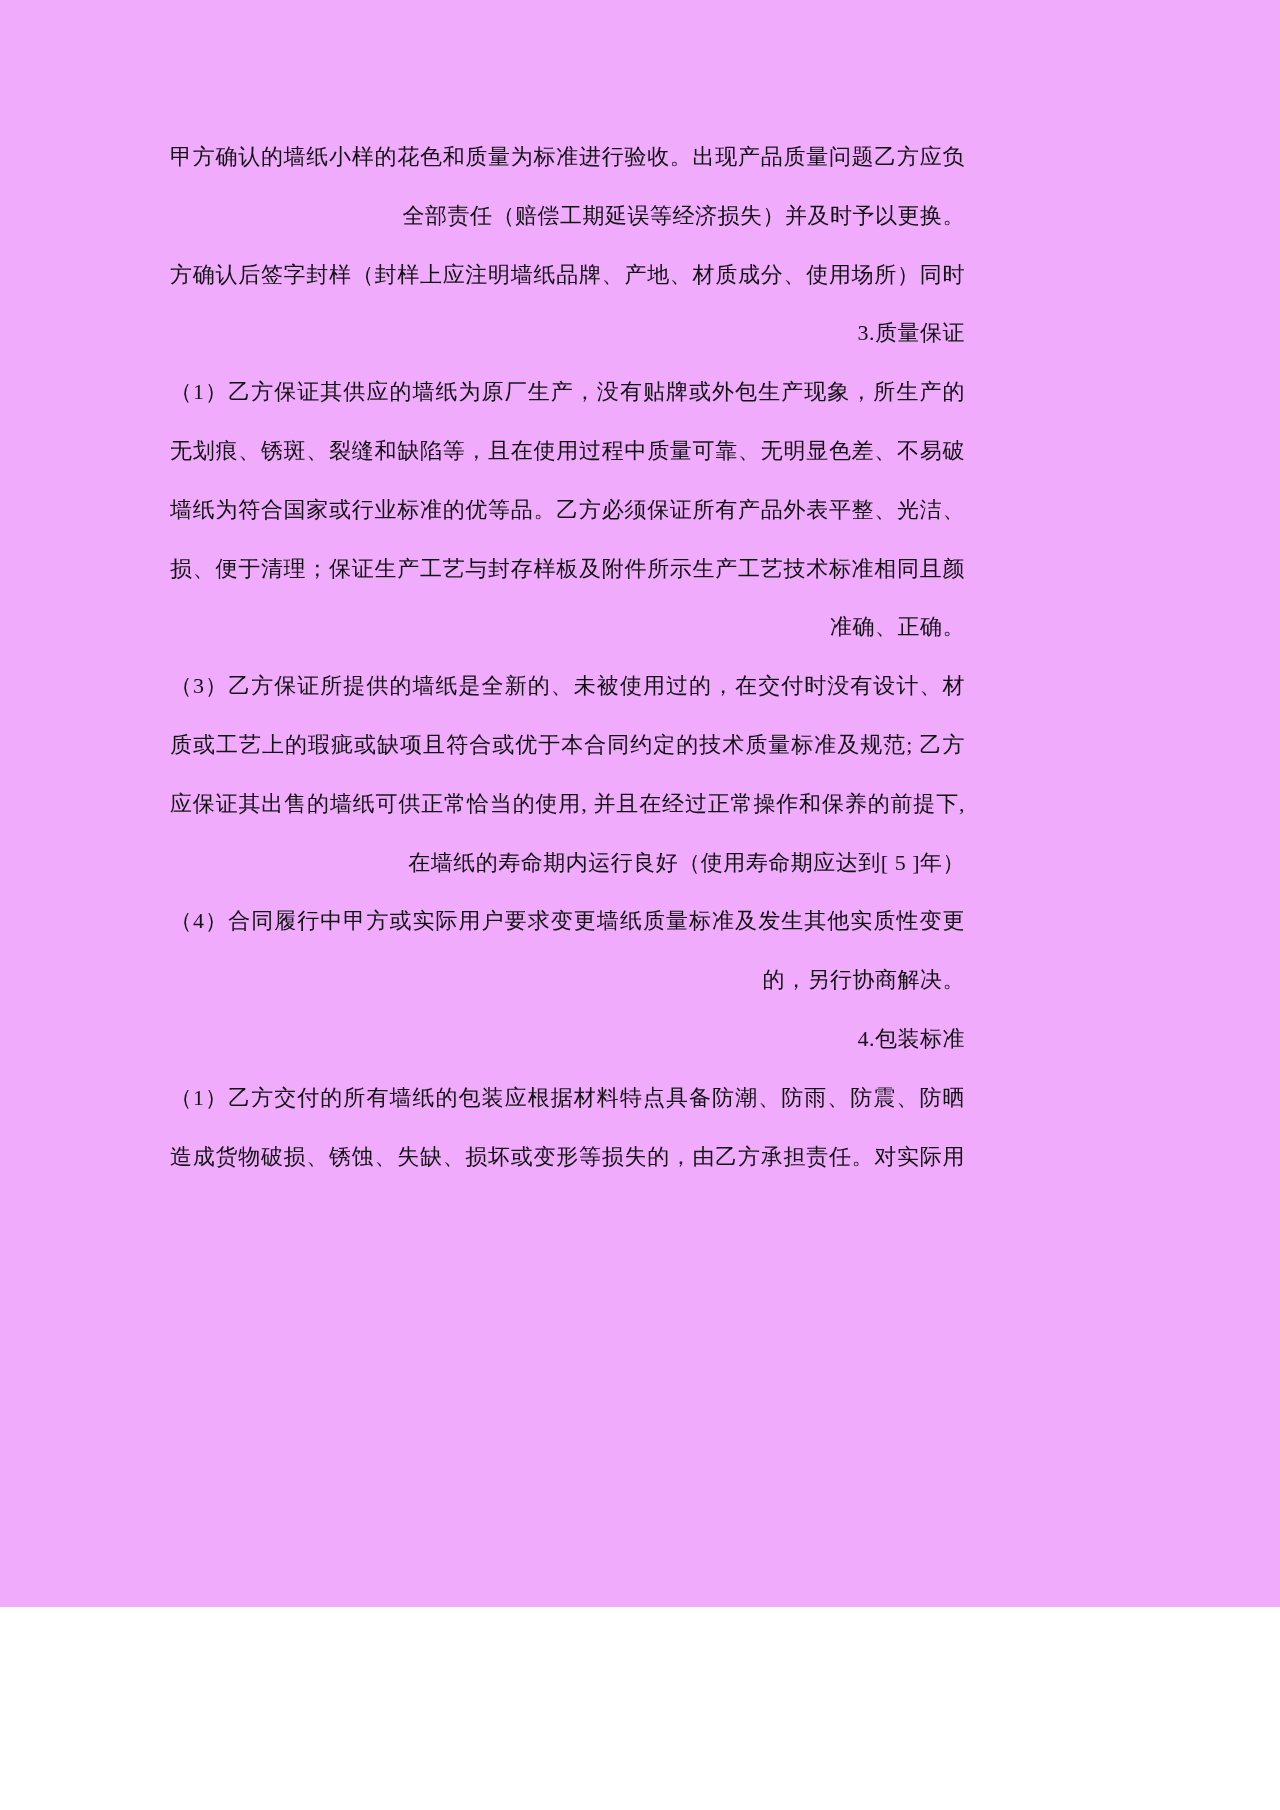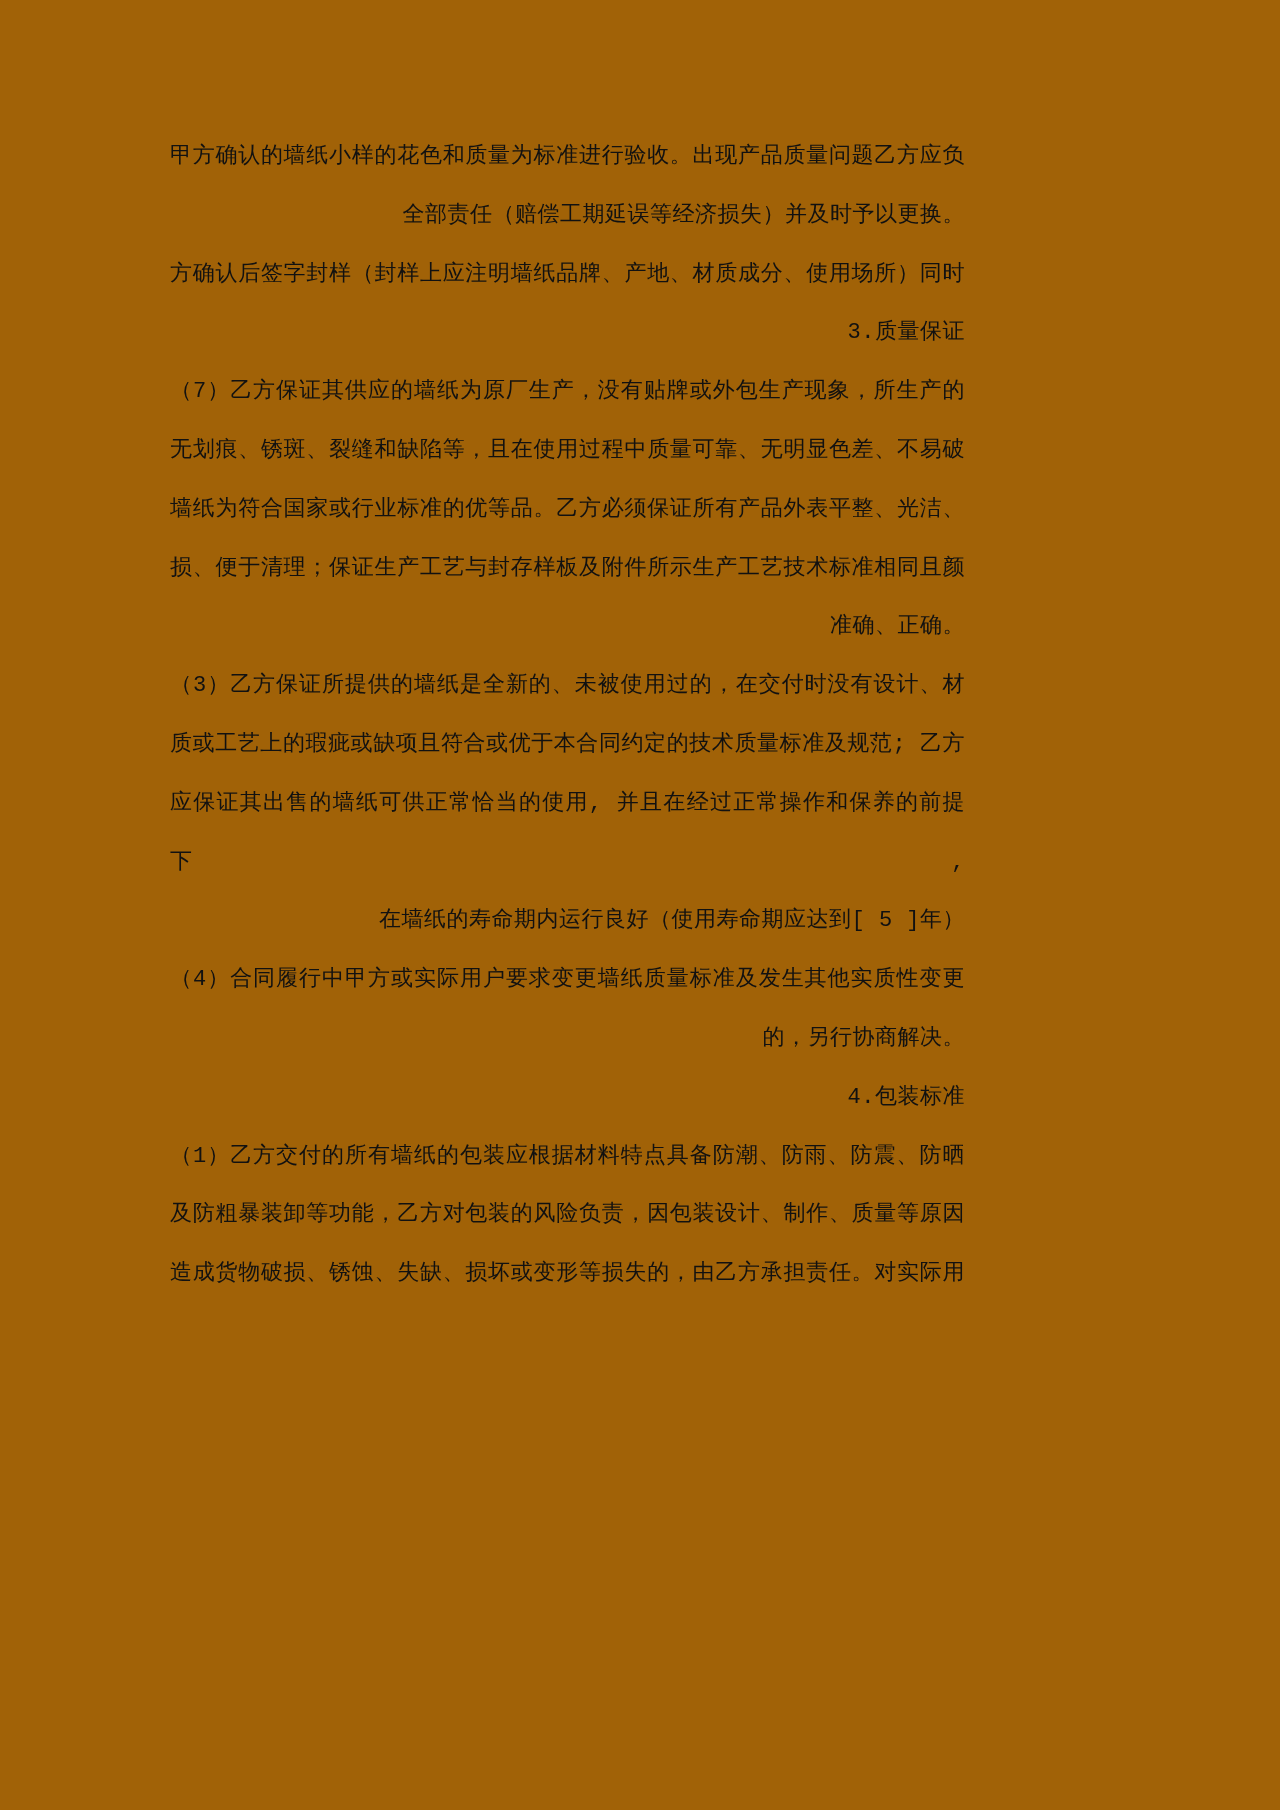--- a/index.html
+++ b/index.html
@@ -9,24 +9,23 @@
   body {
     width: 1280px;
     height: 1810px;
     background: #ffffff;
     font-family: "Liberation Serif", "DejaVu Serif", serif;
     color: #111111;
   }
   .page {
     position: relative;
     width: 1280px;
-    height: 1810px;
-    background: #a16207;
+    height: 1607px;
+    background: #f0abfc;
     overflow: hidden;
-    font-family: Liberation Mono, monospace;
   }
   .content {
     position: absolute;
     left: 170px;
     top: 128px;
     width: 795px;
   }
   .line {
     font-size: 22px;
     line-height: 58.8px;
@@ -41,29 +40,28 @@
 </style>
 </head>
 <body>
 
 <div class="page">
   <div class="content">
     <div class="line justify">甲方确认的墙纸小样的花色和质量为标准进行验收。出现产品质量问题乙方应负</div>
     <div class="line">全部责任（赔偿工期延误等经济损失）并及时予以更换。</div>
     <div class="line justify">方确认后签字封样（封样上应注明墙纸品牌、产地、材质成分、使用场所）同时</div>
     <div class="line">3.质量保证</div>
-    <div class="line justify">（7）乙方保证其供应的墙纸为原厂生产，没有贴牌或外包生产现象，所生产的</div>
+    <div class="line justify">（1）乙方保证其供应的墙纸为原厂生产，没有贴牌或外包生产现象，所生产的</div>
     <div class="line justify">无划痕、锈斑、裂缝和缺陷等，且在使用过程中质量可靠、无明显色差、不易破</div>
     <div class="line justify">墙纸为符合国家或行业标准的优等品。乙方必须保证所有产品外表平整、光洁、</div>
     <div class="line justify">损、便于清理；保证生产工艺与封存样板及附件所示生产工艺技术标准相同且颜</div>
     <div class="line">准确、正确。</div>
     <div class="line justify">（3）乙方保证所提供的墙纸是全新的、未被使用过的，在交付时没有设计、材</div>
     <div class="line justify">质或工艺上的瑕疵或缺项且符合或优于本合同约定的技术质量标准及规范; 乙方</div>
     <div class="line justify">应保证其出售的墙纸可供正常恰当的使用, 并且在经过正常操作和保养的前提下,</div>
     <div class="line">在墙纸的寿命期内运行良好（使用寿命期应达到[ 5 ]年）</div>
     <div class="line justify">（4）合同履行中甲方或实际用户要求变更墙纸质量标准及发生其他实质性变更</div>
     <div class="line">的，另行协商解决。</div>
     <div class="line">4.包装标准</div>
     <div class="line justify">（1）乙方交付的所有墙纸的包装应根据材料特点具备防潮、防雨、防震、防晒</div>
-    <div class="line justify">及防粗暴装卸等功能，乙方对包装的风险负责，因包装设计、制作、质量等原因</div>
     <div class="line justify">造成货物破损、锈蚀、失缺、损坏或变形等损失的，由乙方承担责任。对实际用</div>
   </div>
 </div>
 
 </body></html>

